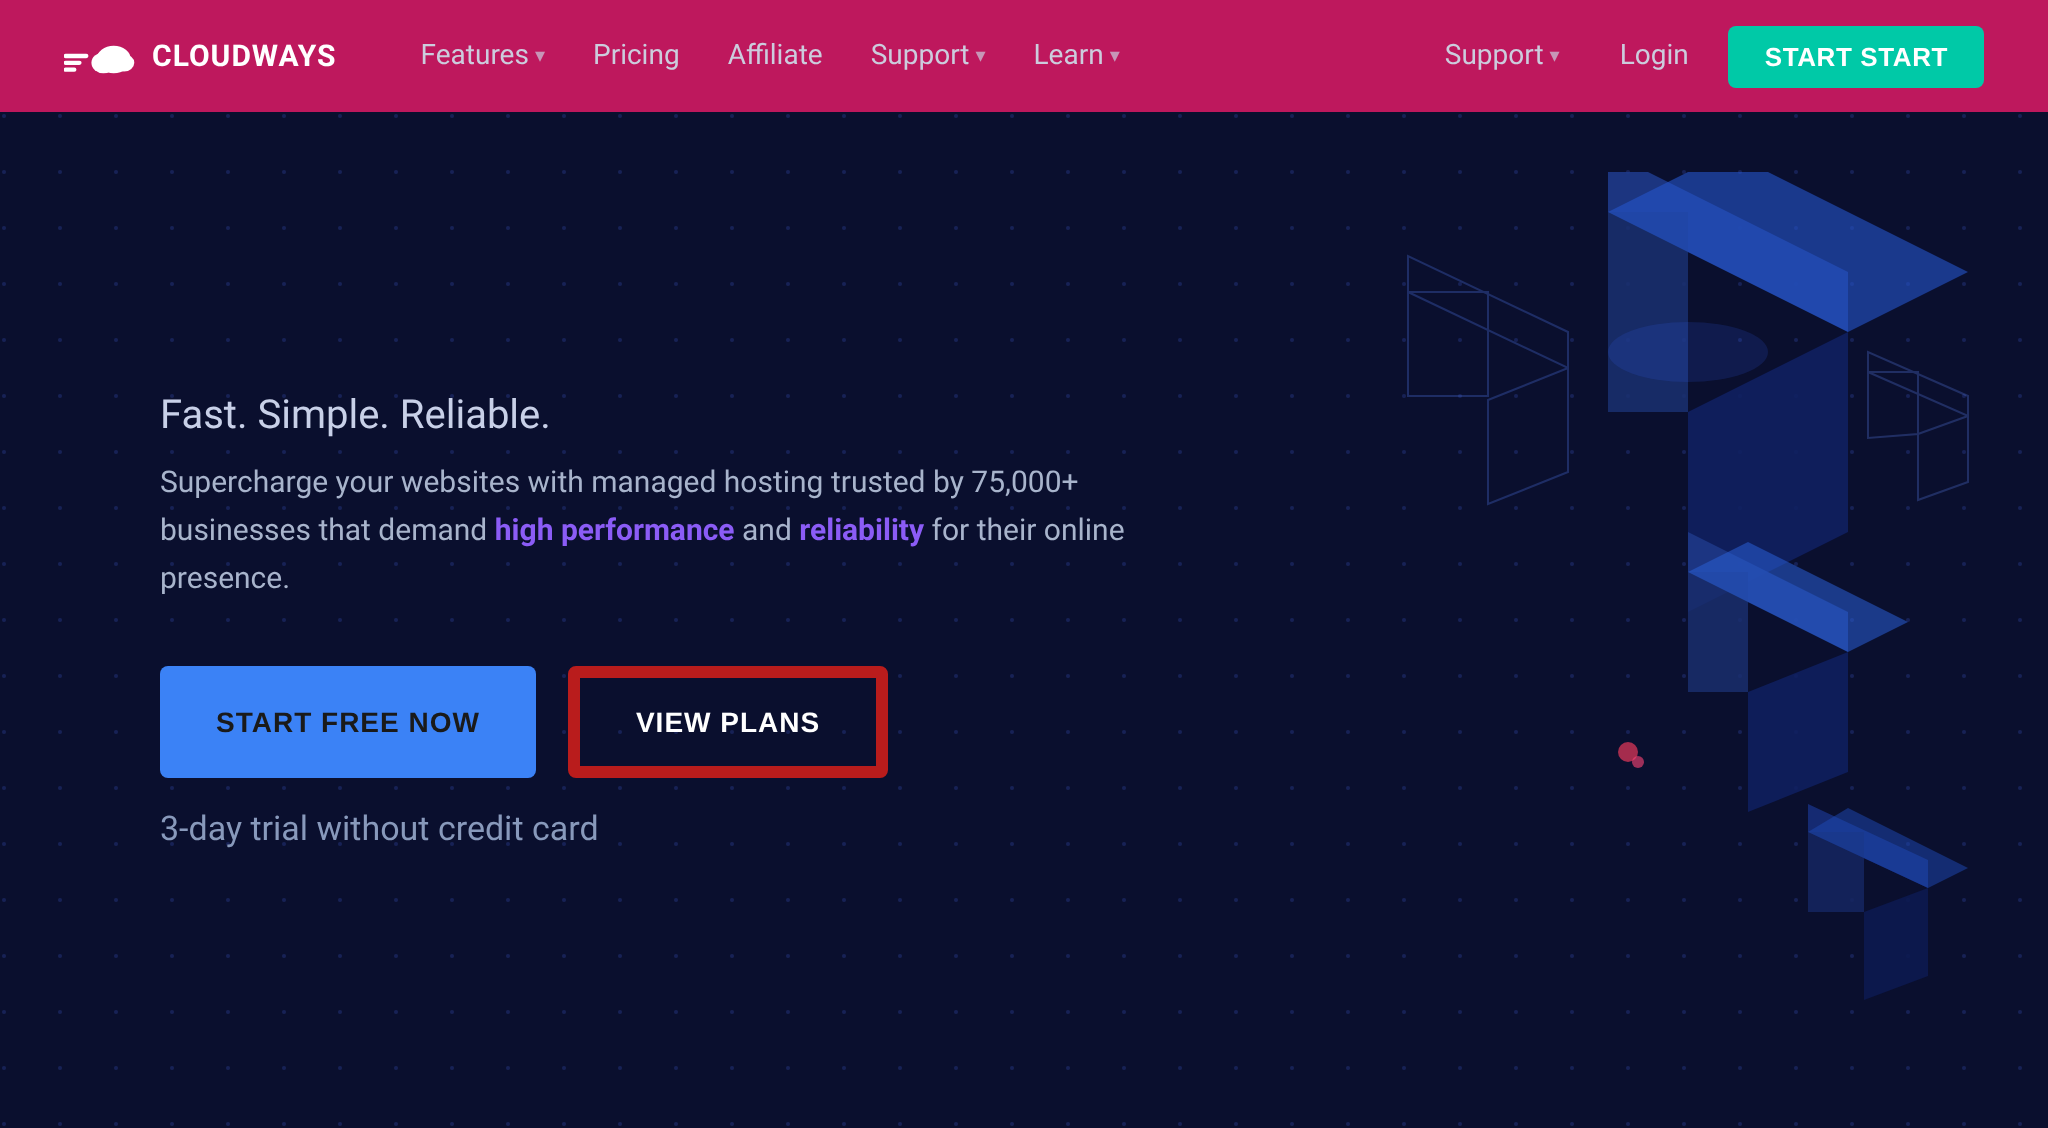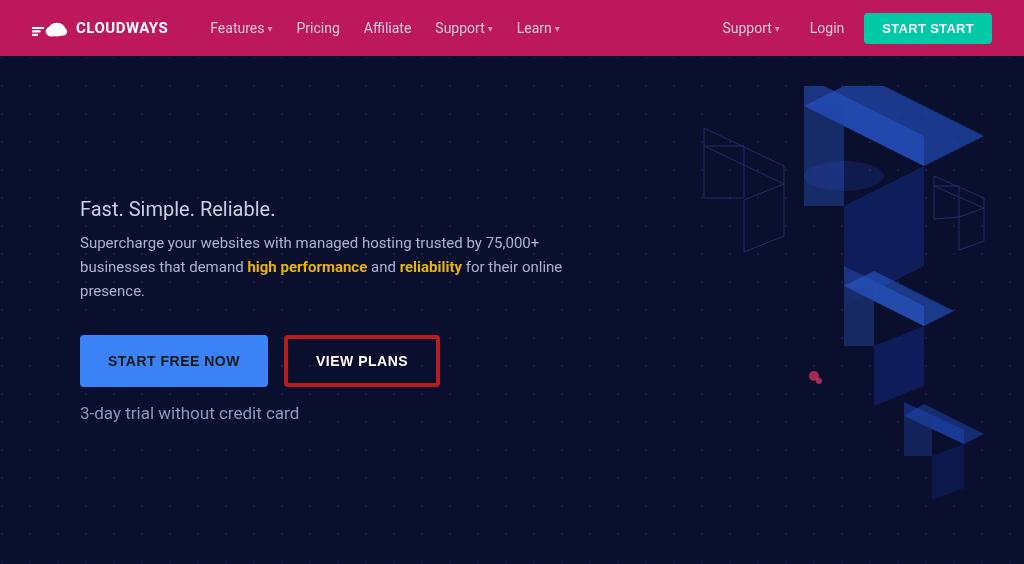--- a/index.html
+++ b/index.html
@@ -137,21 +137,21 @@
 
     .hero-desc {
       font-size: 15px;
       color: #a8b4cc;
       line-height: 1.6;
       margin-bottom: 32px;
       max-width: 520px;
     }
 
     .hero-desc strong {
-      color: #eab308;
+      color: #8b5cf6;
       font-weight: 700;
     }
 
     .hero-buttons {
       display: flex;
       gap: 16px;
       margin-bottom: 16px;
     }
 
     .btn-yellow {
@@ -162,21 +162,21 @@
       border-radius: 4px;
       font-size: 14px;
       font-weight: 800;
       cursor: pointer;
       letter-spacing: 0.5px;
     }
 
     .btn-outline {
       background: transparent;
       color: #fff;
-      border: 4px solid #b91c1c;
+      border: 6px solid #b91c1c;
       padding: 14px 28px;
       border-radius: 4px;
       font-size: 14px;
       font-weight: 700;
       cursor: pointer;
       letter-spacing: 0.5px;
     }
 
     .trial-text {
       font-size: 17px;

